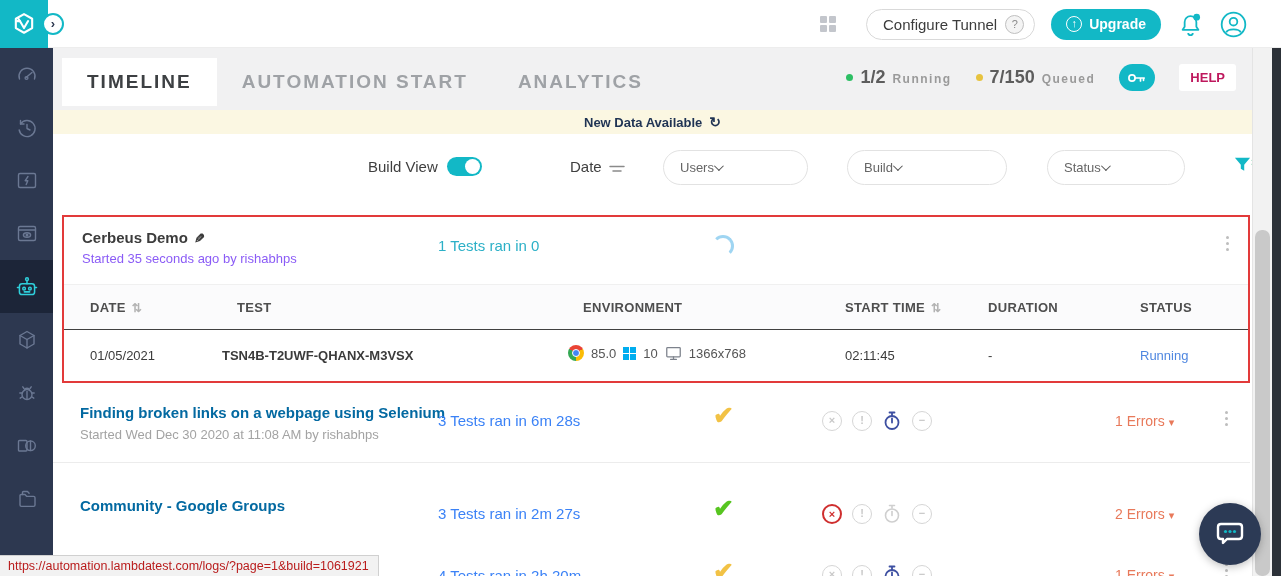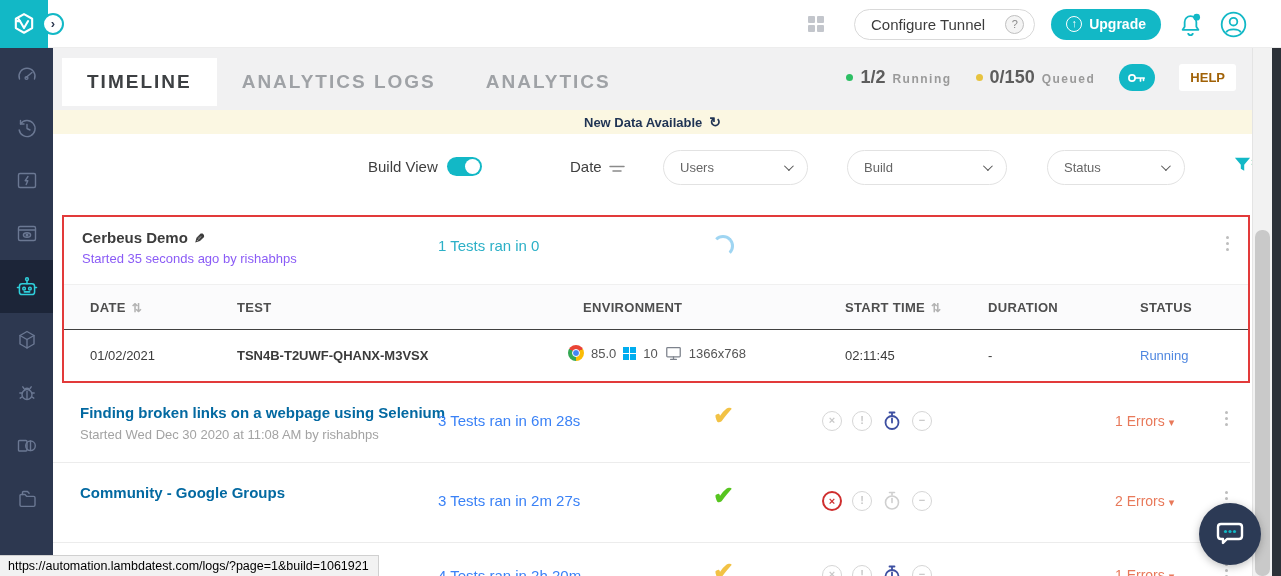--- a/index.html
+++ b/index.html
@@ -5,21 +5,21 @@
   * { margin:0; padding:0; box-sizing:border-box; }
   html,body { width:1281px; height:576px; overflow:hidden; font-family:"Liberation Sans", sans-serif; background:#fff; }
 
   
   .topbar { position:absolute; left:0; top:0; width:1281px; height:48px; background:#fff; border-bottom:1px solid #ededed; z-index:30; }
   .logo { position:absolute; left:0; top:0; width:48px; height:48px; background:#12b8c6; display:flex; align-items:center; justify-content:center; }
   .collapse-btn { position:absolute; left:42px; top:13px; width:22px; height:22px; border-radius:50%; background:#fff; border:2px solid #12b8c6; color:#2d3850; font:700 13px/18px "Liberation Sans",sans-serif; text-align:center; cursor:pointer; }
   .top-right { position:absolute; right:34px; top:0; height:48px; display:flex; align-items:center; gap:16px; }
   .grid-icon { display:grid; grid-template-columns:7px 7px; grid-template-rows:7px 7px; gap:2px; margin-right:14px; }
   .grid-icon span { background:#c3c6cc; border-radius:1px; }
-  .tunnel-pill { display:flex; align-items:center; gap:20px; height:31px; padding:0 10px 0 16px; border:1px solid #d9d9d9; border-radius:16px; background:#fff; font-size:15px; color:#3c3c3c; cursor:pointer; }
+  .tunnel-pill { display:flex; align-items:center; gap:8px; height:31px; padding:0 10px 0 16px; border:1px solid #d9d9d9; border-radius:16px; background:#fff; font-size:15px; color:#3c3c3c; cursor:pointer; }
   .q-circle { width:19px; height:19px; border-radius:50%; border:1px solid #c0c0c0; background:#f4f4f4; color:#8a8a8a; font-size:11px; line-height:17px; text-align:center; }
   .upgrade-btn { display:flex; align-items:center; gap:7px; height:31px; padding:0 15px; border-radius:16px; background:#12b8c6; color:#fff; font-size:14px; font-weight:700; border:none; cursor:pointer; }
   .up-circle { width:16px; height:16px; border-radius:50%; border:1.5px solid #fff; color:#fff; font-size:11px; line-height:13px; text-align:center; font-weight:700; }
 
   
   .sidebar { position:absolute; left:0; top:48px; bottom:0; width:53px; background:#2d3850; z-index:20; }
   .side-item { width:53px; height:53px; display:flex; align-items:center; justify-content:center; cursor:pointer; }
   .side-item.active { background:#1c2538; }
   .side-item svg { stroke:#6b7893; fill:none; stroke-width:1.4; stroke-linecap:round; stroke-linejoin:round; }
   .side-item.active svg { stroke:#2fd0dc; }
@@ -32,36 +32,36 @@
   .tab { padding:13px 25px; font-size:19px; font-weight:700; letter-spacing:2px; color:#9fa2a6; cursor:pointer; }
   .tab.active { background:#fff; color:#3d4043; }
   .tab-stats { position:absolute; right:16px; top:16px; display:flex; align-items:center; gap:24px; }
   .stat { display:flex; align-items:baseline; gap:7px; }
   .dot { width:7px; height:7px; border-radius:50%; align-self:center; }
   .dot.green { background:#2dbf64; }
   .dot.yellow { background:#e7c33f; }
   .stat-val { font-size:18px; font-weight:700; color:#5d5d5d; }
   .stat-label { font-size:12px; font-weight:700; letter-spacing:1.5px; color:#9a9a9a; }
   .key-btn { width:36px; height:27px; border-radius:14px; background:#12b8c6; border:none; display:flex; align-items:center; justify-content:center; cursor:pointer; }
-  .help-pill { background:#fff; border-radius:3px; padding:6px 11px; font-size:13px; font-weight:700; color:#a16207; cursor:pointer; }
+  .help-pill { background:#fff; border-radius:3px; padding:6px 11px; font-size:13px; font-weight:700; color:#be185d; cursor:pointer; }
 
   .banner { position:absolute; left:0; top:62px; width:100%; height:24px; background:#fbf7e2; display:flex; align-items:center; justify-content:center; gap:7px; }
   .banner-text { font-size:13px; font-weight:700; color:#1f3353; cursor:pointer; }
   .refresh-glyph { font-size:14px; font-weight:700; color:#1f3353; cursor:pointer; }
 
   
   .search-box { position:absolute; left:24px; top:102px; width:250px; height:35px; border:1px solid #e2e2e2; border-radius:18px; display:flex; align-items:center; gap:8px; padding:0 12px; background:#fff; }
   .search-box input { border:none; outline:none; font-size:13px; color:#555; width:180px; font-family:"Liberation Sans",sans-serif; }
   .search-box input::placeholder { color:#a8a8a8; }
   .bv-label { position:absolute; left:315px; top:110px; font-size:15px; color:#3f3f3f; }
   .toggle { position:absolute; left:394px; top:109px; width:35px; height:19px; border-radius:10px; background:#12b8c6; cursor:pointer; }
   .toggle .knob { position:absolute; right:2px; top:2px; width:15px; height:15px; border-radius:50%; background:#fff; }
   .date-label { position:absolute; left:517px; top:110px; font-size:15px; color:#3f3f3f; cursor:pointer; }
   .date-filter-icon { position:absolute; left:556px; top:114px; cursor:pointer; }
-  .select-pill { position:absolute; top:102px; height:35px; border:1px solid #e2e2e2; border-radius:18px; background:#fff; display:flex; align-items:center; justify-content:space-between; padding:0 16px; font-size:13px; color:#666; cursor:pointer; }
+  .select-pill { position:absolute; top:102px; height:35px; border:1px solid #e2e2e2; border-radius:18px; background:#fff; display:flex; align-items:center; justify-content:flex-start; padding:0 16px; font-size:13px; color:#666; cursor:pointer; }
   .chev { width:7px; height:7px; border-right:1.6px solid #555; border-bottom:1.6px solid #555; transform:rotate(45deg) translateY(-2px); }
   .funnel-wrap { position:absolute; left:1180px; top:107px; cursor:pointer; }
   .funnel-x { position:absolute; left:18px; top:2px; color:#3fbf83; font-size:10px; font-weight:700; }
 
   
   .build-card { position:absolute; left:9px; top:167px; width:1188px; height:168px; border:2px solid #e23a3a; background:#fff; }
   .bc-name { position:absolute; left:18px; top:12px; font-size:15px; font-weight:700; color:#3c3c3c; }
   .pencil { font-size:13px; color:#3c3c3c; margin-left:6px; cursor:pointer; display:inline-block; transform:scaleX(-1); }
   .bc-started { position:absolute; left:18px; top:34px; font-size:13px; color:#8b5cf6; }
   .bc-summary { position:absolute; left:374px; top:20px; font-size:15px; color:#2cb0c7; cursor:pointer; }
@@ -100,21 +100,21 @@
   .errors-link { position:absolute; left:1062px; top:28px; font-size:14px; color:#e8795a; cursor:pointer; }
   .errors-link .caret { font-size:11px; }
   .br-kebab { position:absolute; left:1168px; top:26px; }
 
   
   .scroll-track { position:absolute; right:9px; top:48px; bottom:0; width:20px; background:#f2f2f2; border-left:1px solid #e4e4e4; z-index:40; }
   .scroll-thumb { position:absolute; left:2px; top:182px; width:15px; height:346px; background:#c9c9c9; border-radius:7px; }
   .edge-strip { position:absolute; right:0; top:48px; bottom:0; width:9px; background:#2c3138; z-index:41; }
 
   
-  .statusbar { position:absolute; left:0; bottom:0; height:21px; background:#f2f2f2; border-top:1px solid #d0d0d0; border-right:1px solid #d0d0d0; padding:3px 9px 0 8px; font-size:12.5px; color:#000000; z-index:60; white-space:nowrap; }
+  .statusbar { position:absolute; left:0; bottom:0; height:21px; background:#f2f2f2; border-top:1px solid #d0d0d0; border-right:1px solid #d0d0d0; padding:3px 9px 0 8px; font-size:12.5px; color:#b91c1c; z-index:60; white-space:nowrap; }
   .chat-widget { position:absolute; left:1199px; top:503px; width:62px; height:62px; border-radius:50%; background:#2c3a55; z-index:55; display:flex; align-items:center; justify-content:center; cursor:pointer; box-shadow:0 2px 8px rgba(0,0,0,.25); }
 </style>
 </head>
 <body>
 
 <div class="topbar">
   <div class="logo">
     <svg width="28" height="28" viewBox="0 0 24 24">
       <g stroke="#fff" stroke-width="1.8" fill="none" stroke-linejoin="round" stroke-linecap="round">
         <path d="M12 3.5l7 4v8l-7 4-7-4v-8z"></path>
@@ -220,32 +220,32 @@
       <path d="M7.5 7.5v-2c0-.6.4-1 1-1h4l1.6 1.7"></path>
     </svg>
   </div>
 </div>
 
 <div class="main">
 
   <div class="tabbar">
     <div class="tabs">
       <div class="tab active">TIMELINE</div>
-      <div class="tab">ANALYTICS LOGS</div>
+      <div class="tab">AUTOMATION START</div>
       <div class="tab">ANALYTICS</div>
     </div>
     <div class="tab-stats">
       <div class="stat">
         <span class="dot green"></span>
         <span class="stat-val">1/2</span>
         <span class="stat-label">Running</span>
       </div>
       <div class="stat">
         <span class="dot yellow"></span>
-        <span class="stat-val">0/150</span>
+        <span class="stat-val">7/150</span>
         <span class="stat-label">Queued</span>
       </div>
       <button class="key-btn">
         <svg width="20" height="14" viewBox="0 0 20 14">
           <g stroke="#fff" stroke-width="1.7" fill="none" stroke-linecap="round">
             <circle cx="5" cy="7" r="3.1"></circle>
               <path d="M8.2 7h9M13.5 7v3M16.5 7v2.3"></path>
           </g>
         </svg>
       </button>
@@ -303,22 +303,22 @@
     <div class="theader">
       <div style="left:26px;"><span>DATE</span><span class="sort-glyph">⇅</span></div>
       <div style="left:173px;">TEST</div>
       <div style="left:519px;">ENVIRONMENT</div>
       <div style="left:781px;"><span>START TIME</span><span class="sort-glyph">⇅</span></div>
       <div style="left:924px;">DURATION</div>
       <div style="left:1076px;">STATUS</div>
     </div>
 
     <div class="trow">
-      <div style="left:26px;">01/02/2021</div>
-      <div style="left:173px;font-weight:700;">TSN4B-T2UWF-QHANX-M3VSX</div>
+      <div style="left:26px;">01/05/2021</div>
+      <div style="left:158px;font-weight:700;">TSN4B-T2UWF-QHANX-M3VSX</div>
       <div class="env-cell" style="left:504px;">
         <span class="chrome-ico">
             <i></i>
           </span>
         <span>85.0</span>
         <span class="win-ico">
             <span></span>
             <span></span>
             <span></span>
             <span></span>
@@ -356,21 +356,21 @@
       <span class="circ">−</span>
     </div>
     <div class="errors-link"><span>1 Errors</span> <span class="caret">▾</span></div>
     <div class="kebab br-kebab">
         <span></span>
         <span></span>
         <span></span>
       </div>
   </div>
 
-  <div class="build-row" style="top:417px;padding-left:28px;">
+  <div class="build-row" style="top:430px;padding-left:28px;">
     <div class="br-name">Community - Google Groups</div>
     <div class="br-summary">3 Tests ran in 2m 27s</div>
     <div class="check green">✔</div>
     <div class="stat-icons">
       <span class="circ red">×</span>
       <span class="circ">!</span>
       <span class="timer-ico">
         <svg width="20" height="20" viewBox="0 0 20 20">
             <path d="M7.5 1.5h5M10 1.5v2.5"></path>
             <circle cx="10" cy="11.5" r="6.5"></circle>

